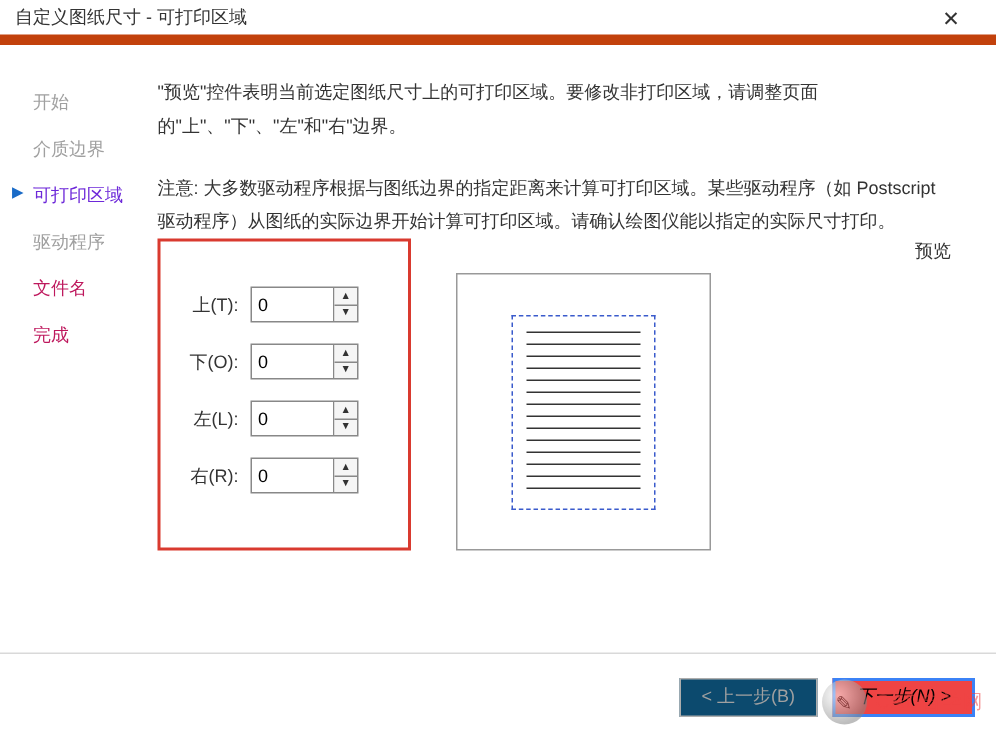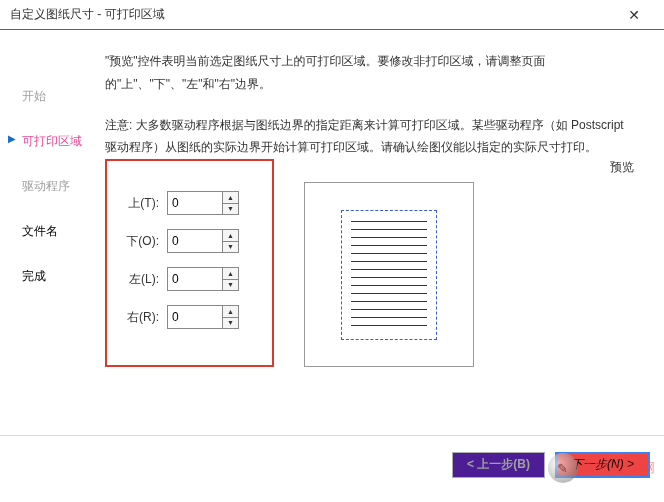--- a/index.html
+++ b/index.html
@@ -7,21 +7,21 @@
     font-family: "Microsoft YaHei", "SimSun", sans-serif;
     font-size: 12px;
     background: #fff;
     width: 664px;
     height: 502px;
     position: relative;
     overflow: hidden;
   }
   .titlebar {
     height: 30px;
-    border-bottom: 1px solid #c2410c;
+    border-bottom: 7px solid #c2410c;
     display: flex;
     align-items: center;
     padding: 0 10px;
     font-size: 12px;
     color: #333;
   }
   .titlebar .title { flex: 1; }
   .titlebar .close {
     width: 40px; height: 30px;
     display: flex; align-items: center; justify-content: center;
@@ -36,33 +36,32 @@
     width: 105px;
     padding-left: 22px;
     padding-top: 10px;
   }
   .sidebar .item {
     display: block;
     margin-bottom: 14px;
     color: #a0a0a0;
     cursor: default;
     position: relative;
-    margin-top: 28px;
   }
   .sidebar .item.active {
-    color: #ec4899;
+    color: #6d28d9;
   }
   .sidebar .item.active::before {
     content: "▶";
     position: absolute;
     left: -14px;
     font-size: 10px;
     color: #1a6bc7;
   }
-  .sidebar .item.dark { color: #000000; }
+  .sidebar .item.dark { color: #be185d; }
   .main {
     flex: 1;
     padding-right: 30px;
     color: #333;
   }
   .desc { line-height: 1.9; margin-bottom: 18px; }
   .note { line-height: 1.9; }
   .lower {
     display: flex;
     gap: 30px;
@@ -160,22 +159,21 @@
     border: 1px solid #adadad;
     background: #f0f0f0;
     font-size: 12px;
     cursor: pointer;
     display: flex;
     align-items: center;
   }
   .btn.disabled {
     color: #a0a0a0;
     cursor: default;
-    background: #4c1d95;
-    font-weight: bold;
+    background: #0c4a6e;
   }
   .btn.primary {
     border: 2px solid #3b82f6;
     background: #ef4444;
     color: #000;
     font-style: italic;
   }
   .watermark {
     position: absolute;
     right: 8px;
@@ -198,20 +196,21 @@
 <body>
 
 <div class="titlebar">
   <span class="title">自定义图纸尺寸 - 可打印区域</span>
   <span class="close">✕</span>
 </div>
 
 <div class="content">
   <div class="sidebar">
     <span class="item">开始</span>
+    <span class="item">介质边界</span>
     <span class="item active">可打印区域</span>
     <span class="item">驱动程序</span>
     <span class="item dark">文件名</span>
     <span class="item dark">完成</span>
   </div>
 
   <div class="main">
     <p class="desc">"预览"控件表明当前选定图纸尺寸上的可打印区域。要修改非打印区域，请调整页面的"上"、"下"、"左"和"右"边界。</p>
     <p class="note">注意: 大多数驱动程序根据与图纸边界的指定距离来计算可打印区域。某些驱动程序（如 Postscript 驱动程序）从图纸的实际边界开始计算可打印区域。请确认绘图仪能以指定的实际尺寸打印。</p>
 

